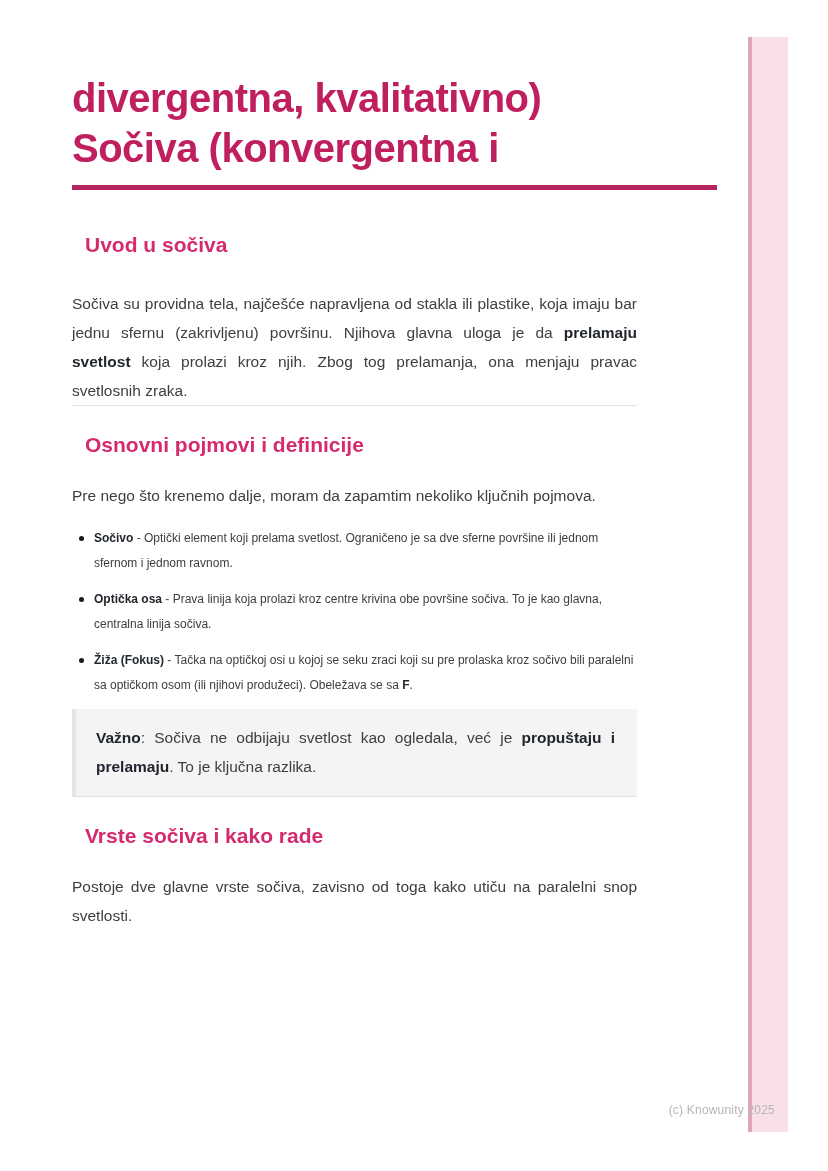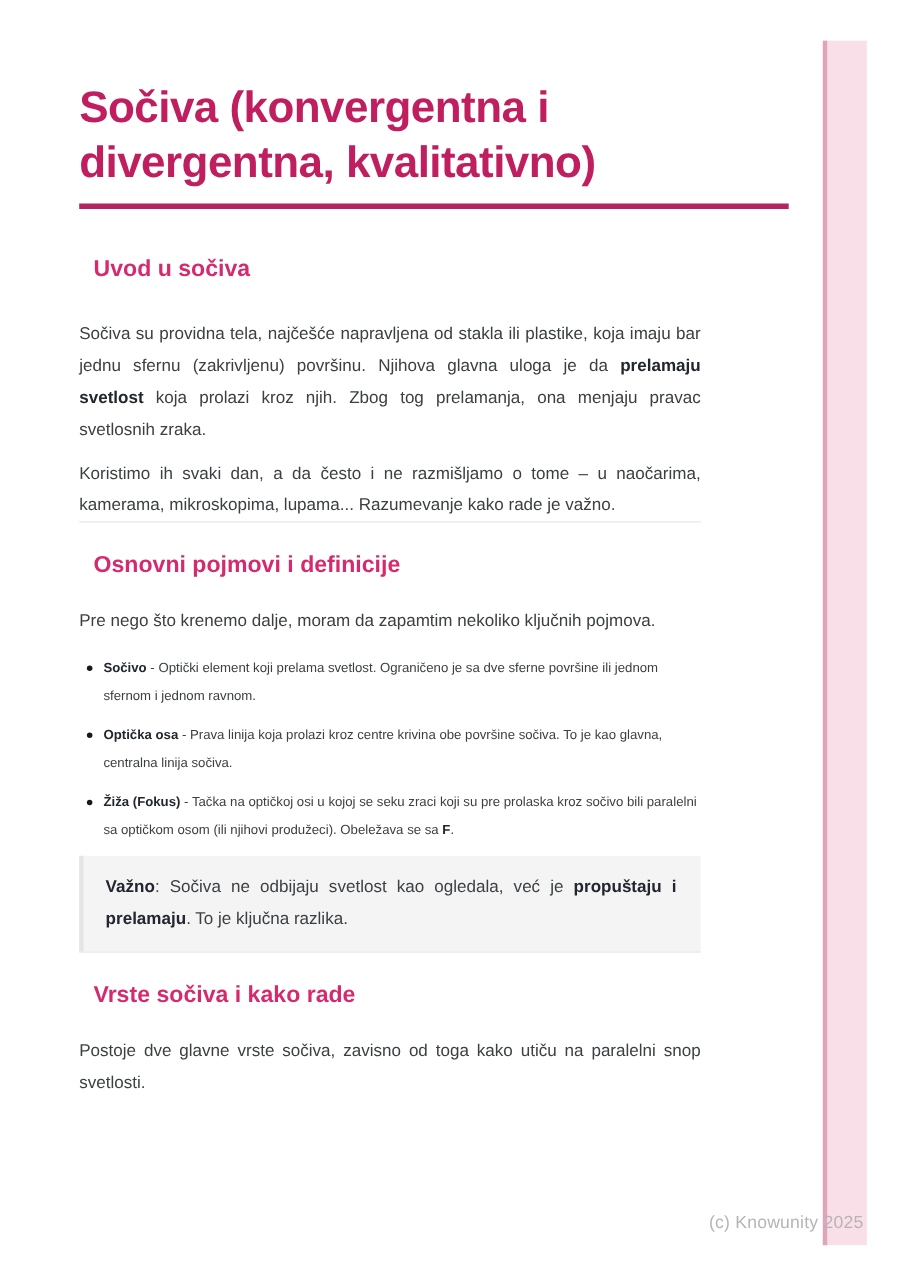--- a/index.html
+++ b/index.html
@@ -77,22 +77,22 @@
     padding: 14px 22px 15px 20px;
   }
   .callout p { width: auto; }
 
   hr.divider {
     border: none; margin: 0; width: 565px;
     border-top: 1px solid var(--divider-color, #e3e3e3);
   }
 
   .footer-mark {
-    position: absolute; top: 1103px; right: 43px; z-index: 2;
-    font-size: 16px; letter-spacing: 0.2px;
+    position: absolute; top: 1103px; right: 53px; z-index: 2;
+    font-size: 12px; letter-spacing: 0.2px;
     color: var(--footer-color, #b7b4b7);
   }
 
   
   .mt42 { margin-top: 42px; }
   .mt26 { margin-top: 26px; }
   .mt24 { margin-top: 24px; }
   .mt22 { margin-top: 22px; }
   .mt19 { margin-top: 30px; }
   .mt14 { margin-top: 14px; }
@@ -101,31 +101,30 @@
 </head>
 <body>
 
 <div class="page">
 
   <div class="side-stripe"></div>
 
   <main class="content">
 
     <h1>
+      <span class="t-line">divergentna, kvalitativno)</span>
       <span class="t-line">Sočiva (konvergentna i</span>
-      <span class="t-line">divergentna, kvalitativno)</span>
     </h1>
 
     <div class="title-rule"></div>
 
     <h2 class="mt42">Uvod u sočiva</h2>
 
     <p class="mt19"><span>Sočiva su providna tela, najčešće napravljena od stakla ili plastike, koja imaju bar jednu sfernu (zakrivljenu) površinu. Njihova glavna uloga je da </span><b>prelamaju svetlost</b><span> koja prolazi kroz njih. Zbog tog prelamanja, ona menjaju pravac svetlosnih zraka.</span></p>
 
-    <p class="mt11"><span>Koristimo ih svaki dan, a da često i ne razmišljamo o tome – u naočarima, kamerama, mikroskopima, lupama... Razumevanje kako rade je važno.</span></p>
 
     <hr class="divider mt14">
 
     <h2 class="mt26">Osnovni pojmovi i definicije</h2>
 
     <p class="mt22"><span>Pre nego što krenemo dalje, moram da zapamtim nekoliko ključnih pojmova.</span></p>
 
     <ul class="defs">
       <li><b>Sočivo</b><span> - Optički element koji prelama svetlost. Ograničeno je sa dve sferne površine ili jednom sfernom i jednom ravnom.</span></li>
       <li><b>Optička osa</b><span> - Prava linija koja prolazi kroz centre krivina obe površine sočiva. To je kao glavna, centralna linija sočiva.</span></li>

